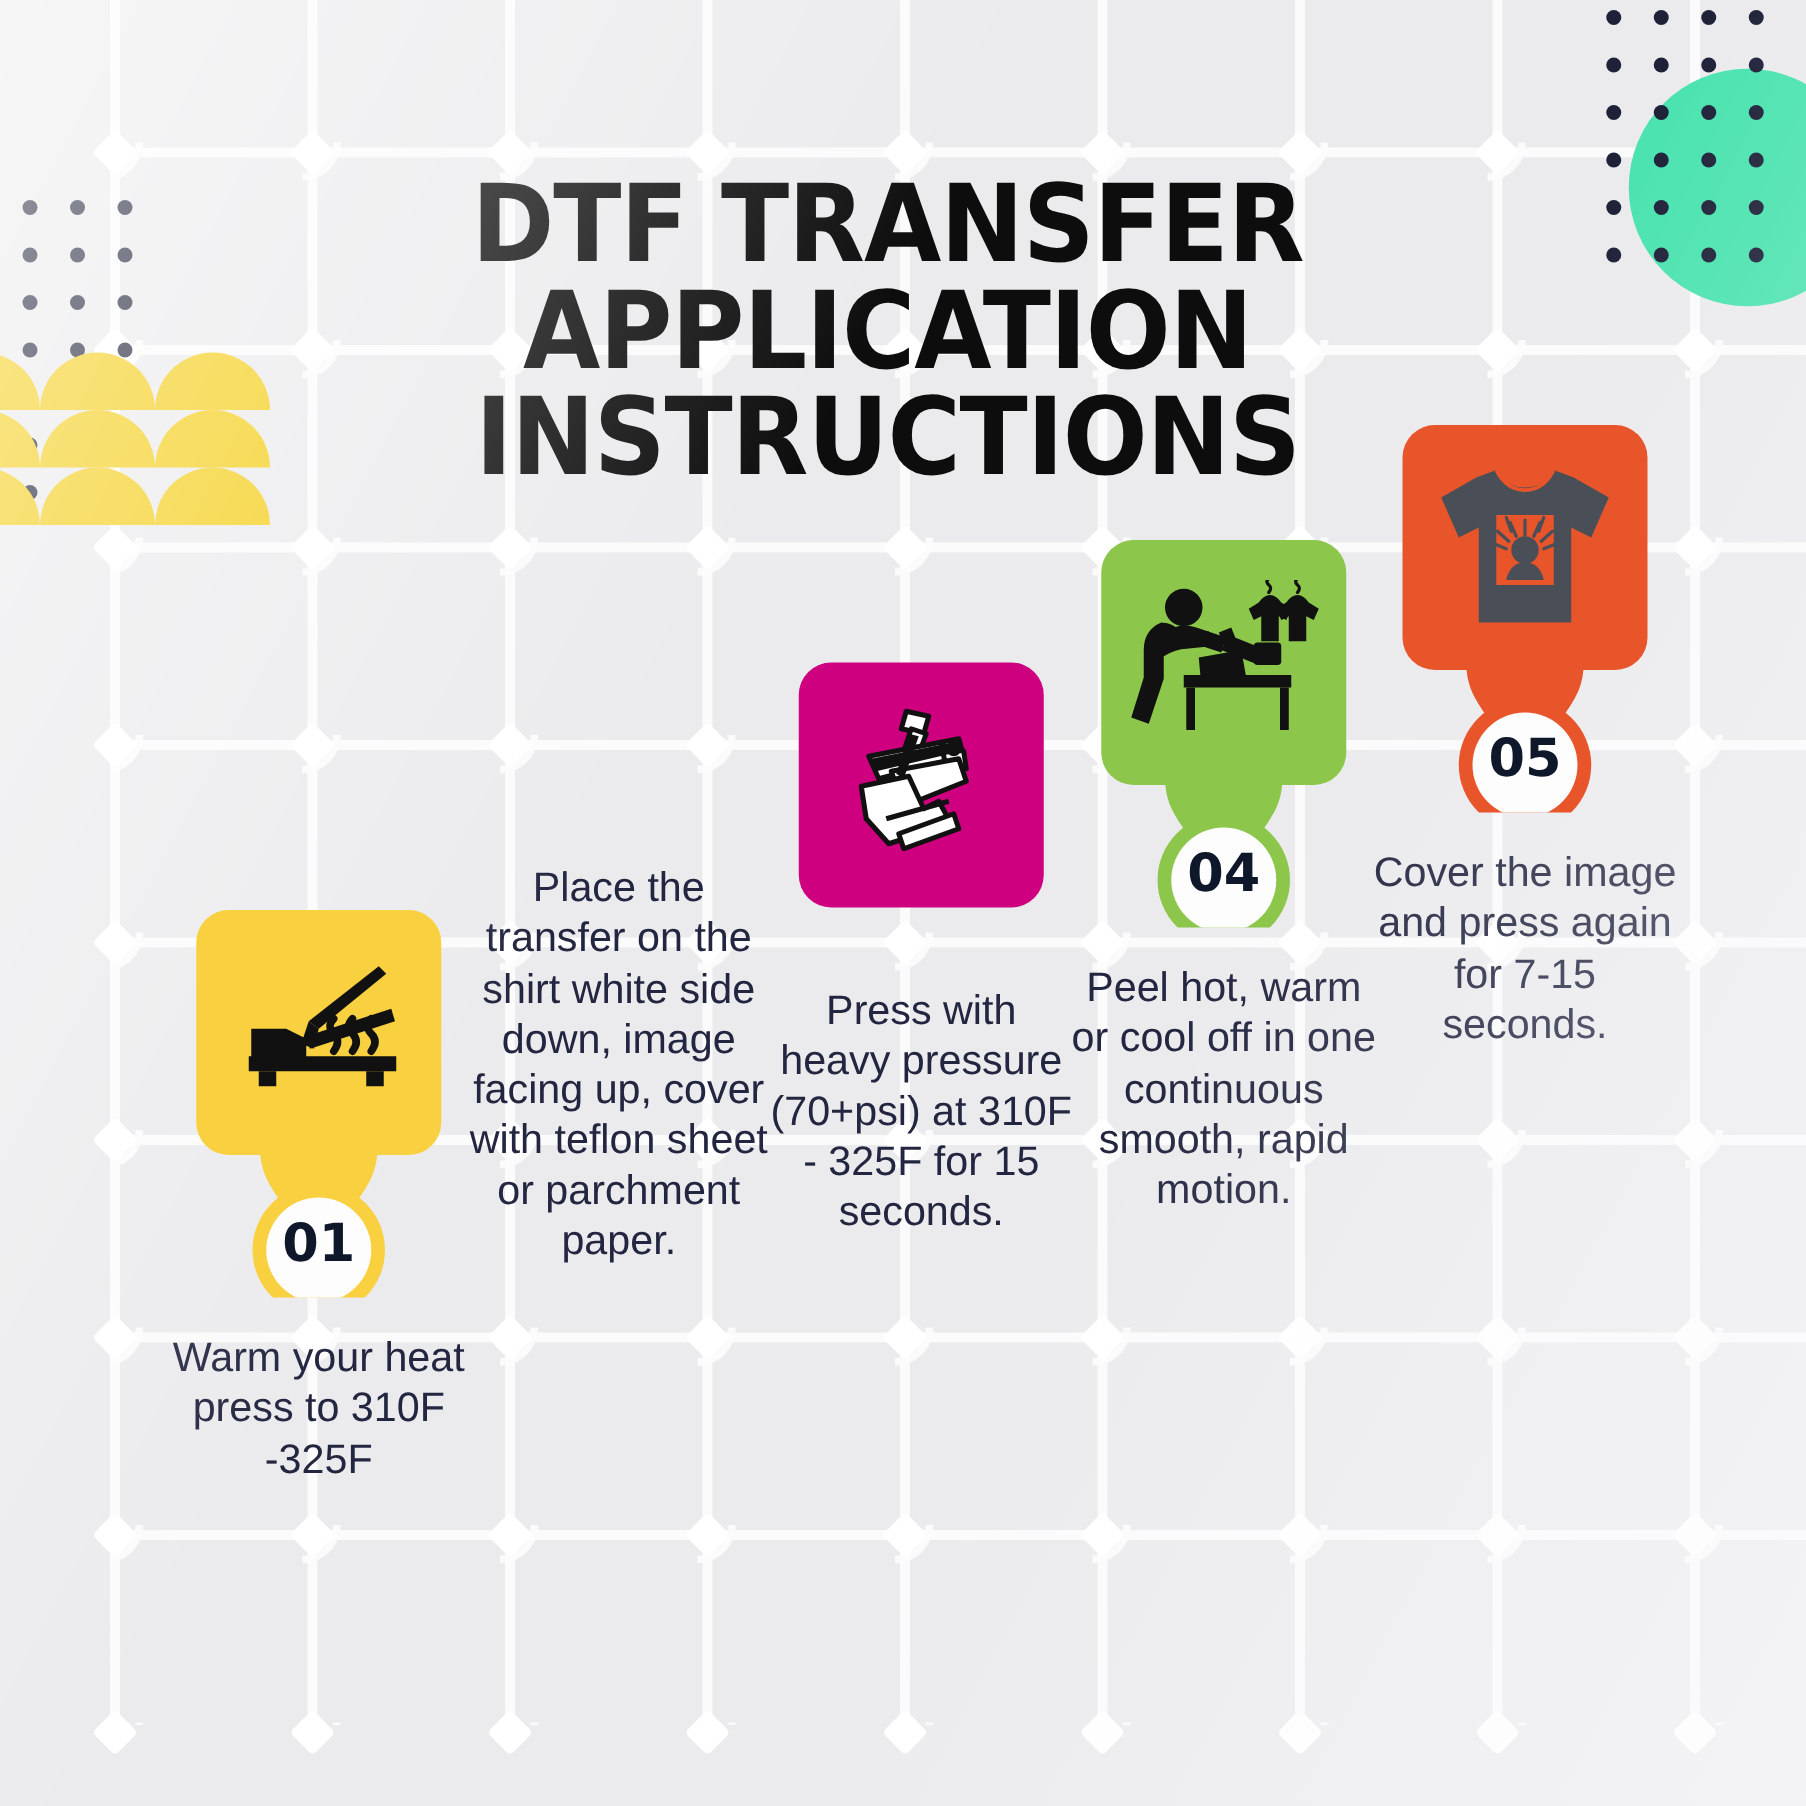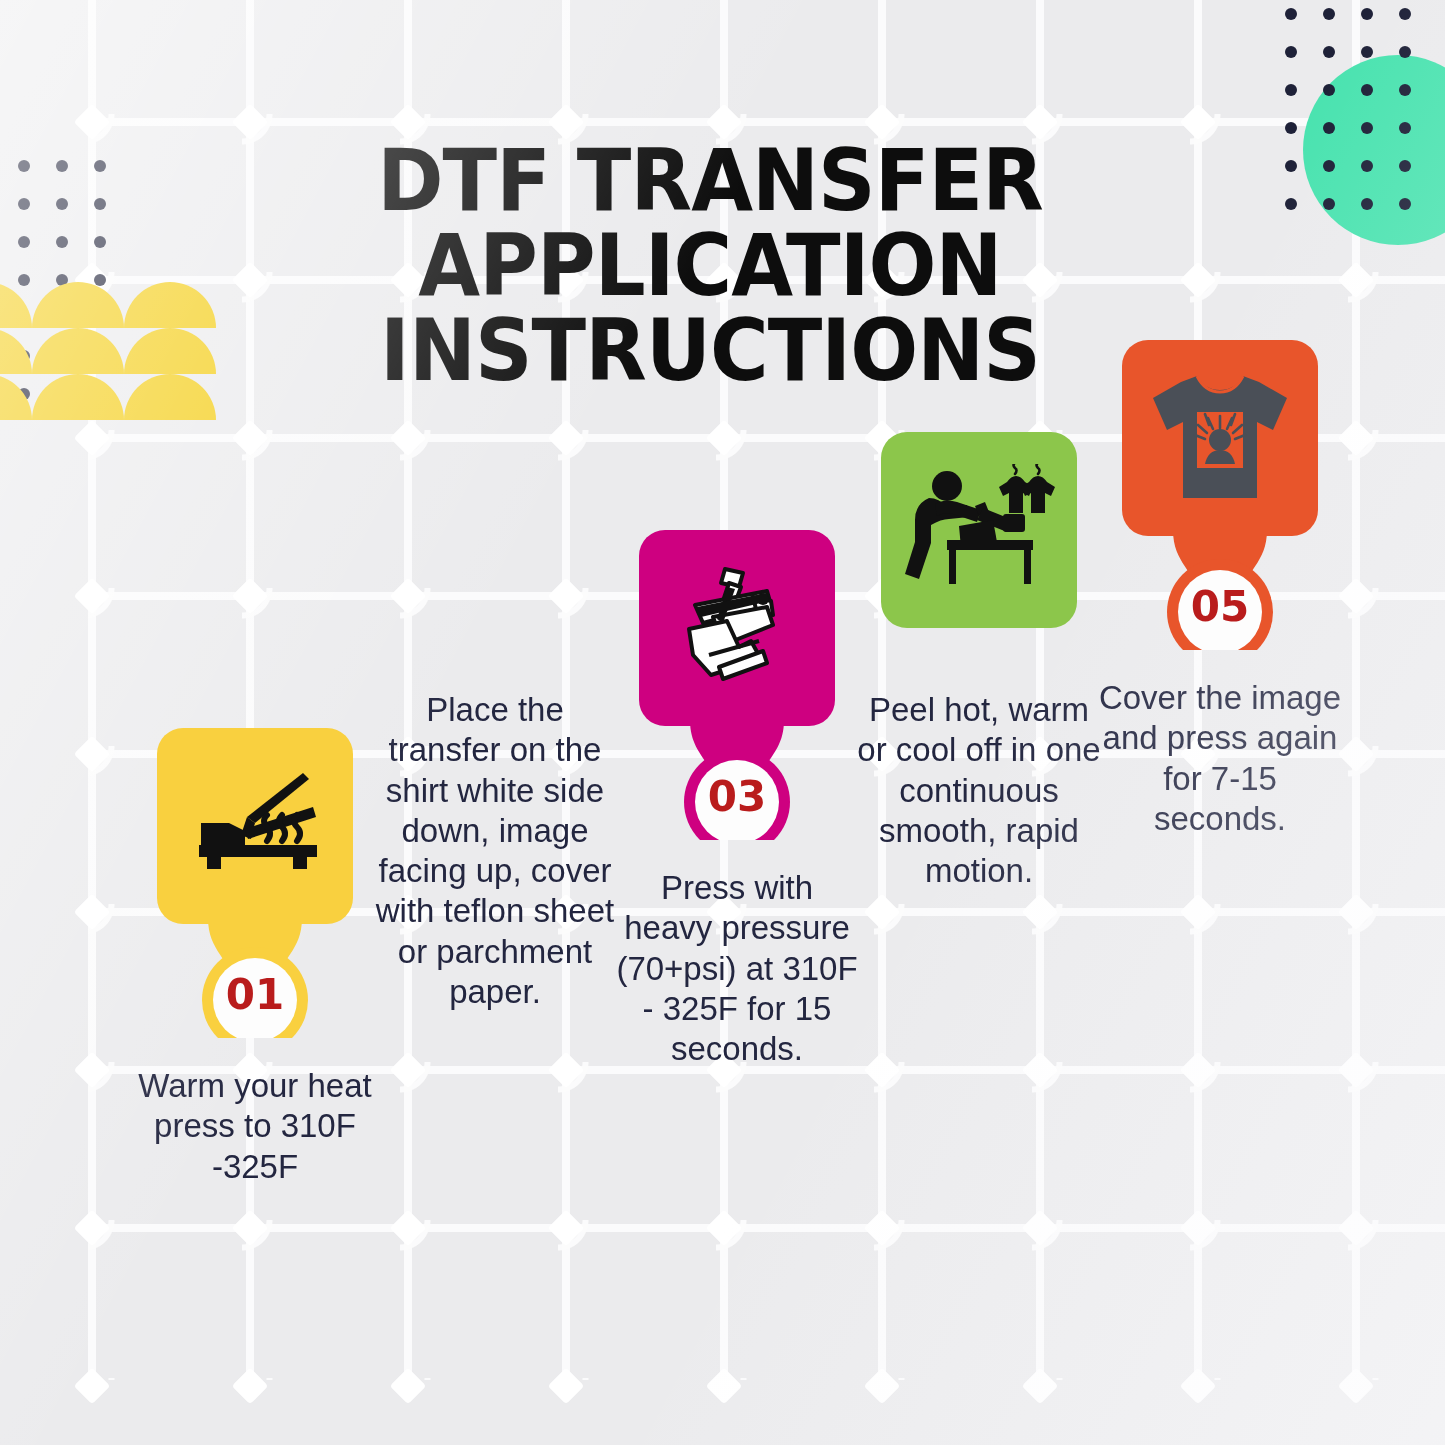--- a/index.html
+++ b/index.html
@@ -138,21 +138,21 @@
     height: 84px;
     margin: -4px auto 0;
     z-index: 2;
   }
   
   .stem-svg { position: absolute; left: 50%; transform: translateX(-50%); top: -2px; }
   .pin-num {
     font-family: "DejaVu Sans", sans-serif;
     font-weight: bold;
     font-size: 42px;
-    color: #b91c1c;
+    color: #0f172a;
     letter-spacing: 0px;
   }
 
   .step-text {
     margin-top: 22px;
     font-family: "Liberation Sans", sans-serif;
     font-size: 33px;
     line-height: 1.22;
     color: #232640;
     font-weight: 400;
@@ -374,34 +374,20 @@
           <path d="M42 92 L92 78"></path>
           <path d="M52 104 L96 88 L100 100 L56 116 Z"></path>
         </g>
         <g fill="#111">
           <circle cx="96" cy="36" r="6"></circle>
           <path d="M60 24 L68 26 L56 60 L50 56 Z"></path>
           <path d="M30 44 L100 30 L102 38 L34 54 Z"></path>
         </g>
       </svg>
         </div>
-        <div class="pin-stem">
-
-      <svg class="stem-svg" width="250" height="120" viewBox="0 0 250 120">
-        <path d="M78 0
-                 C78 34 101 40 101 64
-                 L149 64
-                 C149 40 172 34 172 0 Z" fill="#CE0080"></path>
-        <circle cx="125" cy="82" r="53" fill="#CE0080"></circle>
-        <circle cx="125" cy="82" r="42" fill="#fdfdfd"></circle>
-      </svg>
-          <div style="position:absolute;left:0;top:0;width:250px;height:120px;display:flex;align-items:center;justify-content:center;">
-            <span class="pin-num" style="position:relative;top:14px;">03</span>
-          </div>
-        </div>
       </div>
       <div class="step-text" style="margin-top:62px;">Press with heavy pressure (70+psi) at 310F - 325F for 15 seconds.</div>
       </div>
       <div class="step" style="left: 854px; top: 432px;">
       <div class="pin">
         <div class="pin-card" style="background:#8CC64B">
           <svg class="icon-svg" width="160" height="132" viewBox="0 0 160 132">
         <g fill="#111">
           <circle cx="48" cy="22" r="15"></circle>
           <path d="M30 34 q-14 6 -14 22 l0 22 l-10 32 l14 5 l12 -36 l0 -18 q10 -6 18 -6 l20 -2 l-2 -12 l-20 2 q-8 -9 -18 -9 Z"></path>
@@ -416,20 +402,34 @@
 
           <path d="M108 18 q4 -6 9 -6 q5 0 9 6 l8 5 l-4 9 l-6 -3 l0 20 l-14 0 l0 -20 l-6 3 l-4 -9 Z"></path>
           <path d="M130 18 q4 -6 9 -6 q5 0 9 6 l8 5 l-4 9 l-6 -3 l0 20 l-14 0 l0 -20 l-6 3 l-4 -9 Z"></path>
         </g>
         <g fill="none" stroke="#111" stroke-width="2.6" stroke-linecap="round">
           <path d="M116 10 q3 -4 0 -6 q-3 -3 0 -5"></path>
           <path d="M139 10 q3 -4 0 -6 q-3 -3 0 -5"></path>
         </g>
       </svg>
         </div>
+        <div class="pin-stem">
+
+      <svg class="stem-svg" width="250" height="120" viewBox="0 0 250 120">
+        <path d="M78 0
+                 C78 34 101 40 101 64
+                 L149 64
+                 C149 40 172 34 172 0 Z" fill="#8CC64B"></path>
+        <circle cx="125" cy="82" r="53" fill="#8CC64B"></circle>
+        <circle cx="125" cy="82" r="42" fill="#fdfdfd"></circle>
+      </svg>
+          <div style="position:absolute;left:0;top:0;width:250px;height:120px;display:flex;align-items:center;justify-content:center;">
+            <span class="pin-num" style="position:relative;top:14px;">04</span>
+          </div>
+        </div>
       </div>
       <div class="step-text" style="margin-top:62px;">Peel hot, warm or cool off in one continuous smooth, rapid motion.</div>
       </div>
       <div class="step" style="left: 1095px; top: 340px;">
       <div class="pin">
         <div class="pin-card" style="background:#E8552B">
           <svg class="icon-svg" width="150" height="140" viewBox="0 0 150 140">
         <path d="M52 8 L36 14 L8 30 L22 62 L38 54 L38 130 L112 130 L112 54 L128 62 L142 30 L114 14 L98 8 q-8 14 -23 14 q-15 0 -23 -14 Z" fill="#4a4f57"></path>
         <path d="M52 8 q8 16 23 16 q15 0 23 -16" fill="none" stroke="#e8552b" stroke-width="3"></path>
         <rect x="52" y="44" width="46" height="56" fill="#e8552b"></rect>

